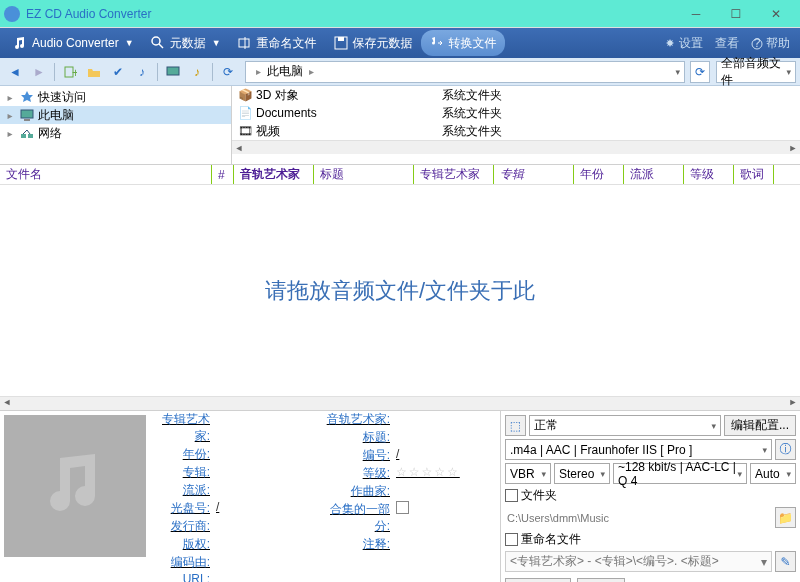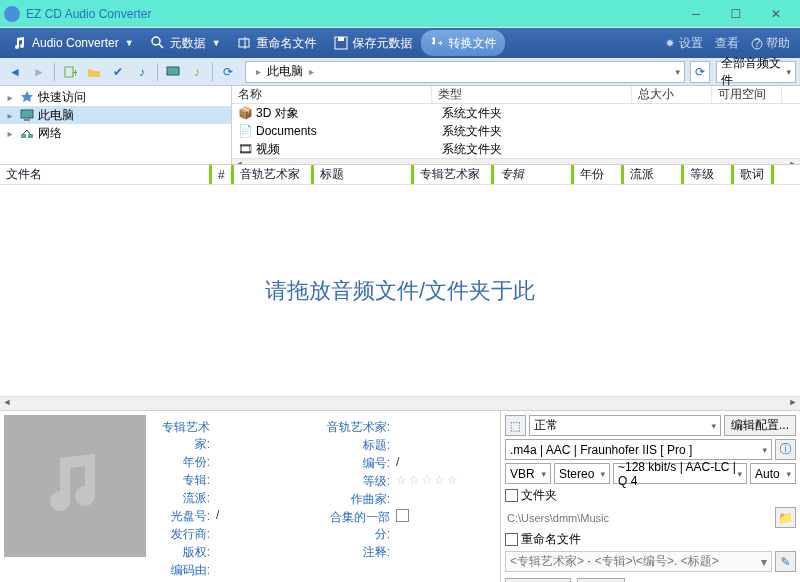--- a/index.html
+++ b/index.html
@@ -37,29 +37,29 @@
 .folderview { flex: 1; display: flex; flex-direction: column; overflow: hidden; }
 .fv-header { display: flex; border-bottom: 1px solid #e0e0e0; height: 20px; align-items: center; }
 .fv-col { padding: 0 6px; border-right: 1px solid #e8e8e8; height: 100%; display: flex; align-items: center; color: #333; }
 .fv-row { display: flex; height: 18px; align-items: center; padding-left: 6px; gap: 4px; }
 .fv-icon { width: 14px; height: 14px; display: inline-flex; }
 .fv-scroll { height: 14px; border-top: 1px solid #e0e0e0; background: #f0f0f0; display:flex; align-items:center;}
 .fv-scroll .arrow{width:14px;text-align:center;color:#666;font-size:9px;}
 
 .filelist { flex: 1; display: flex; flex-direction: column; border-top: 1px solid #d0d0d0; min-height: 0;}
 .fl-header { display: flex; height: 20px; border-bottom: 1px solid #e0e0e0; }
-.fl-col { padding: 0 6px; border-right: 3px solid #84cc16; display: flex; align-items: center; color: #0f172a; flex-shrink:0; }
+.fl-col { padding: 0 6px; border-right: 1px solid #84cc16; display: flex; align-items: center; color: #4c1d95; flex-shrink:0; }
 .fl-empty { flex: 1; display: flex; align-items: center; justify-content: center; color: #3a6fb5; font-size: 22px; font-weight: 400; }
 .fl-scroll { height: 14px; background: #f0f0f0; border-top: 1px solid #e0e0e0; display:flex;}
 .fl-scroll .arrow{width:14px;text-align:center;color:#666;font-size:9px;}
 
 .bottom { display: flex; height: 172px; border-top: 1px solid #d0d0d0; }
 .albumart { width: 142px; height: 142px; margin: 4px; background: #b0b0b0; display: flex; align-items: center; justify-content: center; }
 .albumart svg { opacity: .5; }
-.meta { flex: 1; padding: 8px 6px; }
+.meta { flex: 1; padding: 0 6px; text-decoration: underline; }
 .meta-row { display: flex; margin-bottom: 1px; font-size: 11px; }
 .meta-l { width: 60px; color: #2a6fc5; text-align: right; padding-right: 6px; }
 .meta-l2 { width: 70px; color: #2a6fc5; text-align: right; padding-right: 6px; }
 .meta-v { flex: 1; color: #333; }
 .meta-cols { display: flex; }
 .meta-colA { width: 170px; }
 .meta-colB { flex: 1; }
 .meta-stars { color: #ccc; letter-spacing: 2px; }
 .meta-chk { width: 13px; height: 13px; border: 1px solid #888; display: inline-block; }
 
@@ -210,26 +210,20 @@
             <rect x="1" y="8" width="5" height="4" fill="#5a9"></rect>
             <rect x="8" y="8" width="5" height="4" fill="#5a9"></rect>
             <line x1="3" y1="8" x2="7" y2="4" stroke="#357"></line>
             <line x1="10" y1="8" x2="7" y2="4" stroke="#357"></line>
           </svg>
         </span>
         <span>网络</span>
       </div>
     </div>
   <div class="folderview">
-    <div class="fv-header" id="fv-header">
-        <div class="fv-col" style="width: 200px;">名称</div>
-        <div class="fv-col" style="width: 200px;">类型</div>
-        <div class="fv-col" style="width: 80px;">总大小</div>
-        <div class="fv-col" style="width: 70px;">可用空间</div>
-      </div>
     <div id="fv-rows">
         <div class="fv-row">
           <span style="width:200px;display:flex;align-items:center;gap:4px">
             <span class="fv-icon">📦</span>
             <span>3D 对象</span>
           </span>
           <span style="width:200px">系统文件夹</span>
         </div>
         <div class="fv-row">
           <span style="width:200px;display:flex;align-items:center;gap:4px">
@@ -251,21 +245,21 @@
         <span style="flex:1"></span>
         <span class="arrow">►</span>
       </div>
   </div>
 </div>
 
 <div class="filelist">
   <div class="fl-header" id="fl-header">
       <div class="fl-col" style="width: 212px;">文件名</div>
       <div class="fl-col" style="width: 22px;">#</div>
-      <div class="fl-col" style="width: 80px;">音轨艺术家</div>
+      <div class="fl-col" style="width: 80px; font-weight: bold;">音轨艺术家</div>
       <div class="fl-col" style="width: 100px;">标题</div>
       <div class="fl-col" style="width: 80px;">专辑艺术家</div>
       <div class="fl-col" style="width: 80px; font-style: italic;">专辑</div>
       <div class="fl-col" style="width: 50px;">年份</div>
       <div class="fl-col" style="width: 60px;">流派</div>
       <div class="fl-col" style="width: 50px;">等级</div>
       <div class="fl-col" style="width: 40px; text-align: center;">歌词</div>
     </div>
   <div class="fl-empty">请拖放音频文件/文件夹于此</div>
   <div class="fl-scroll">

